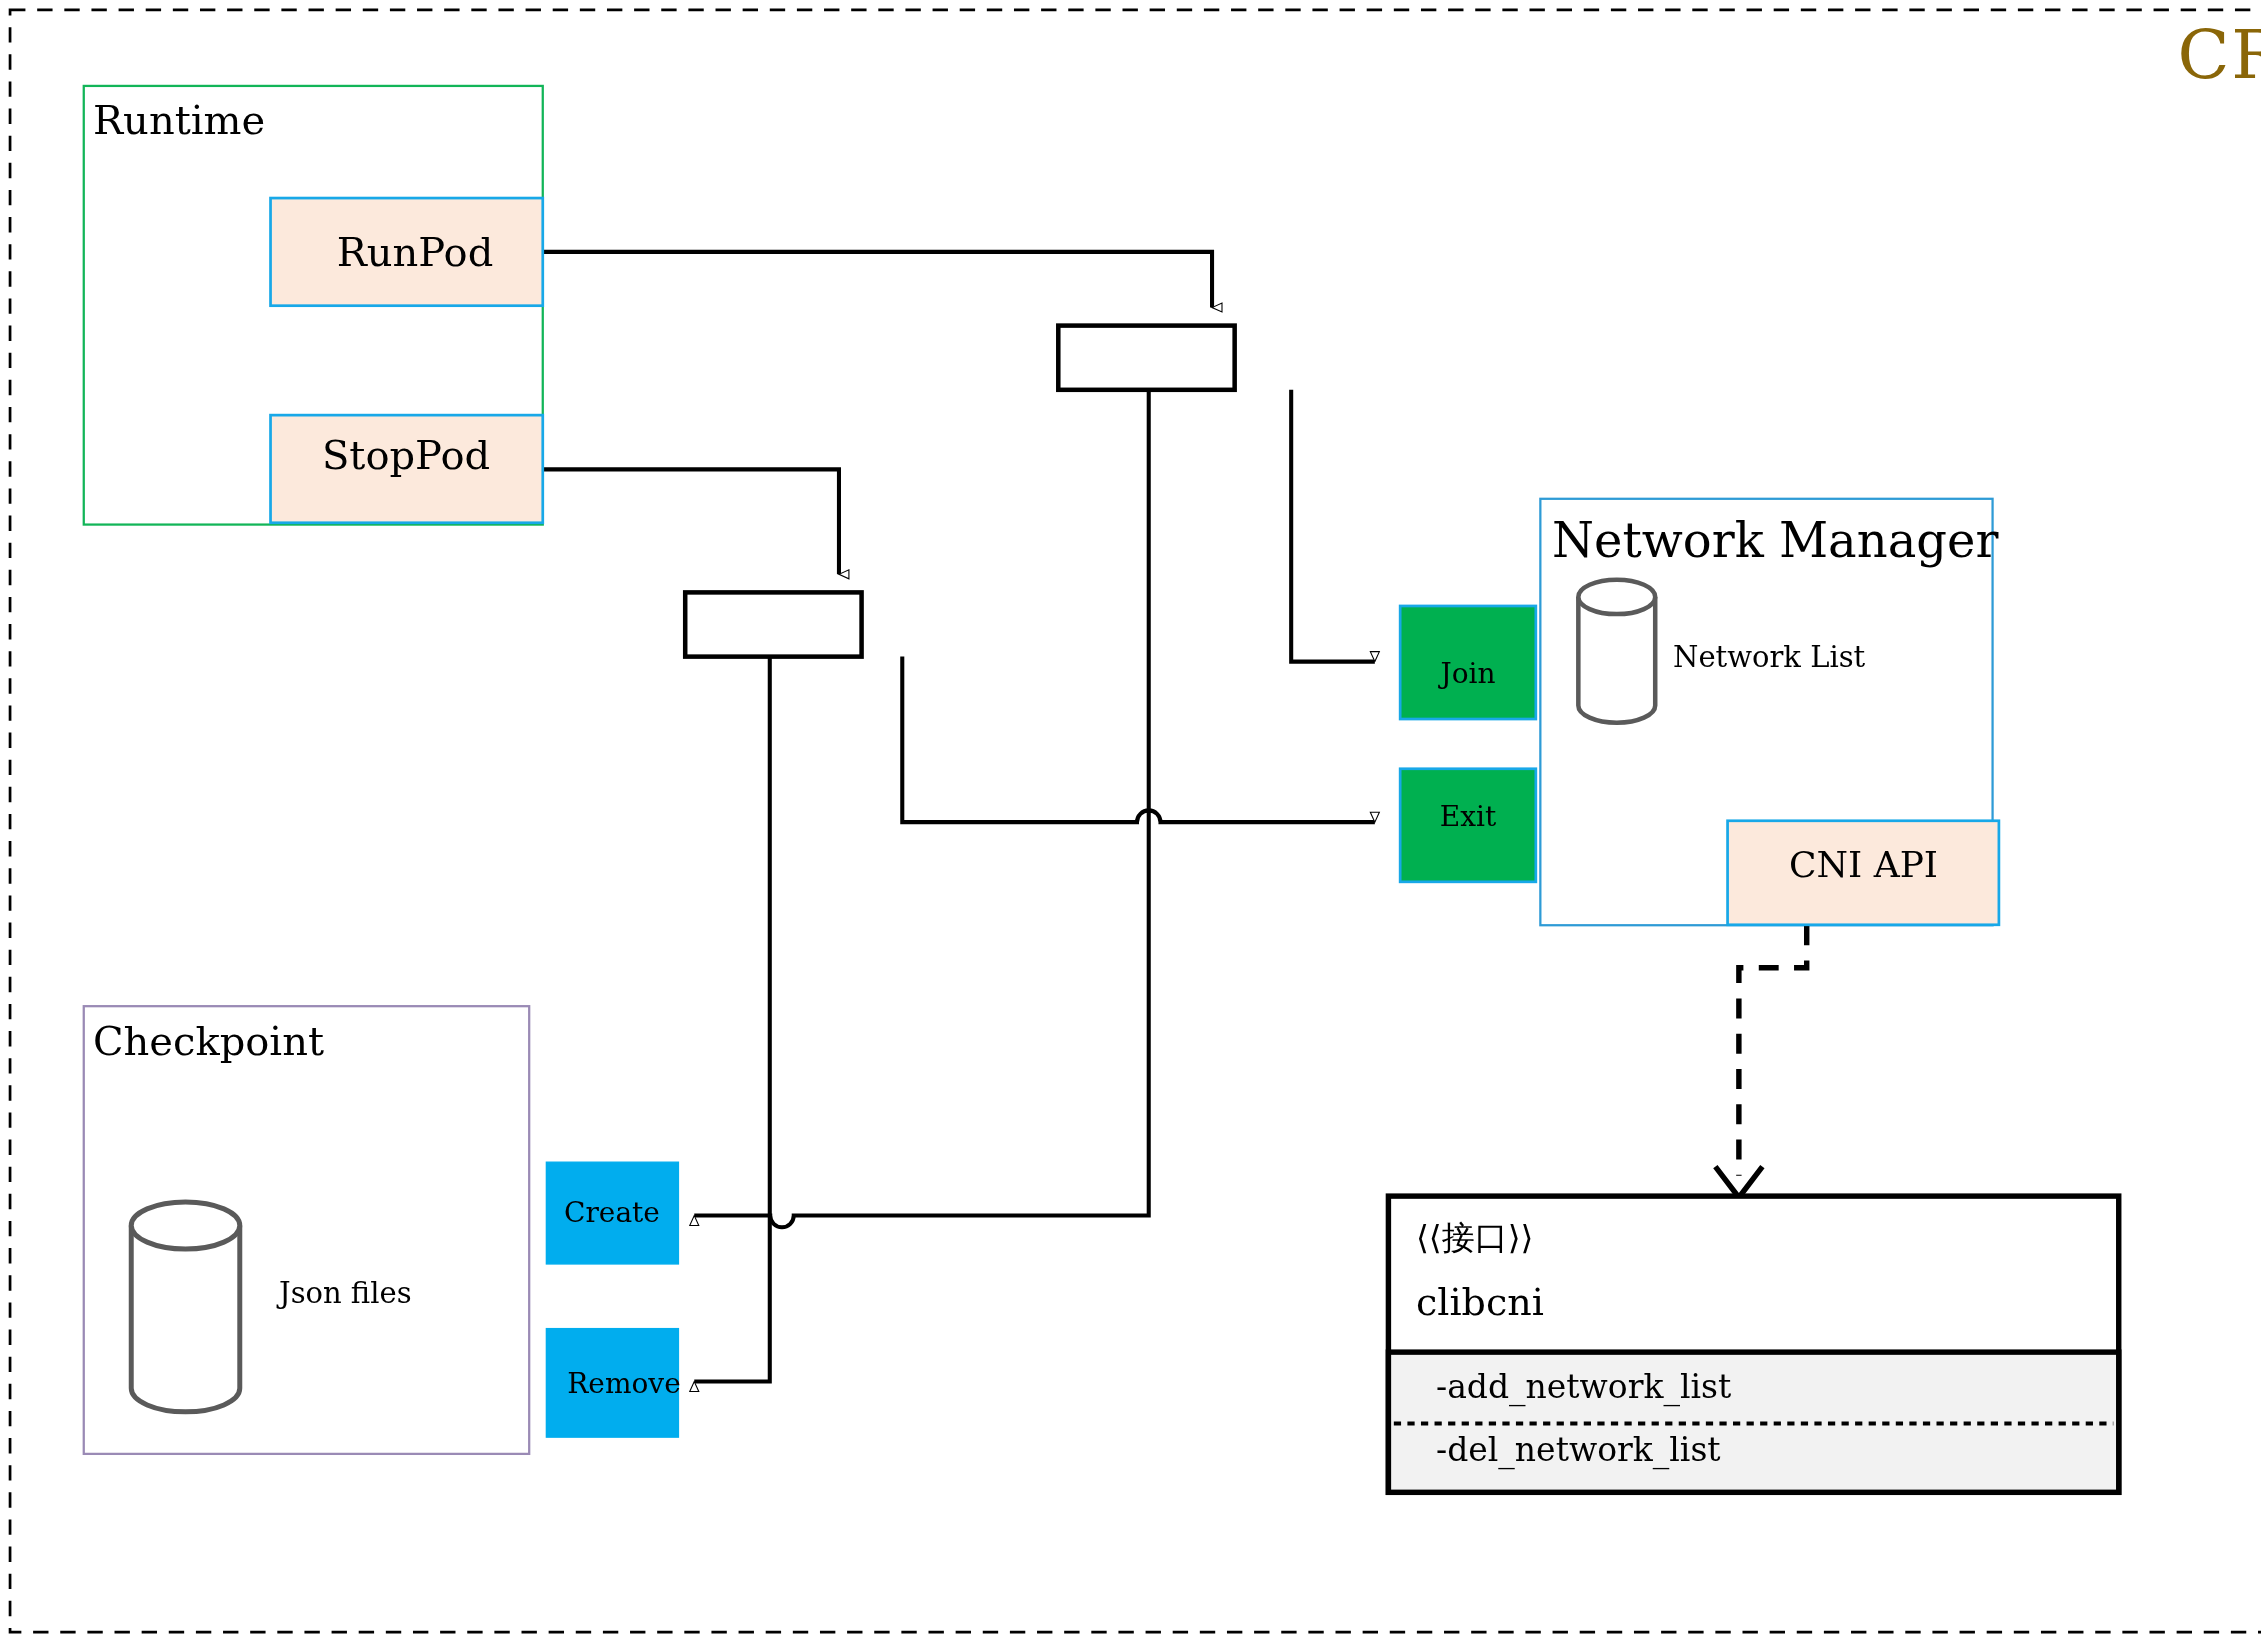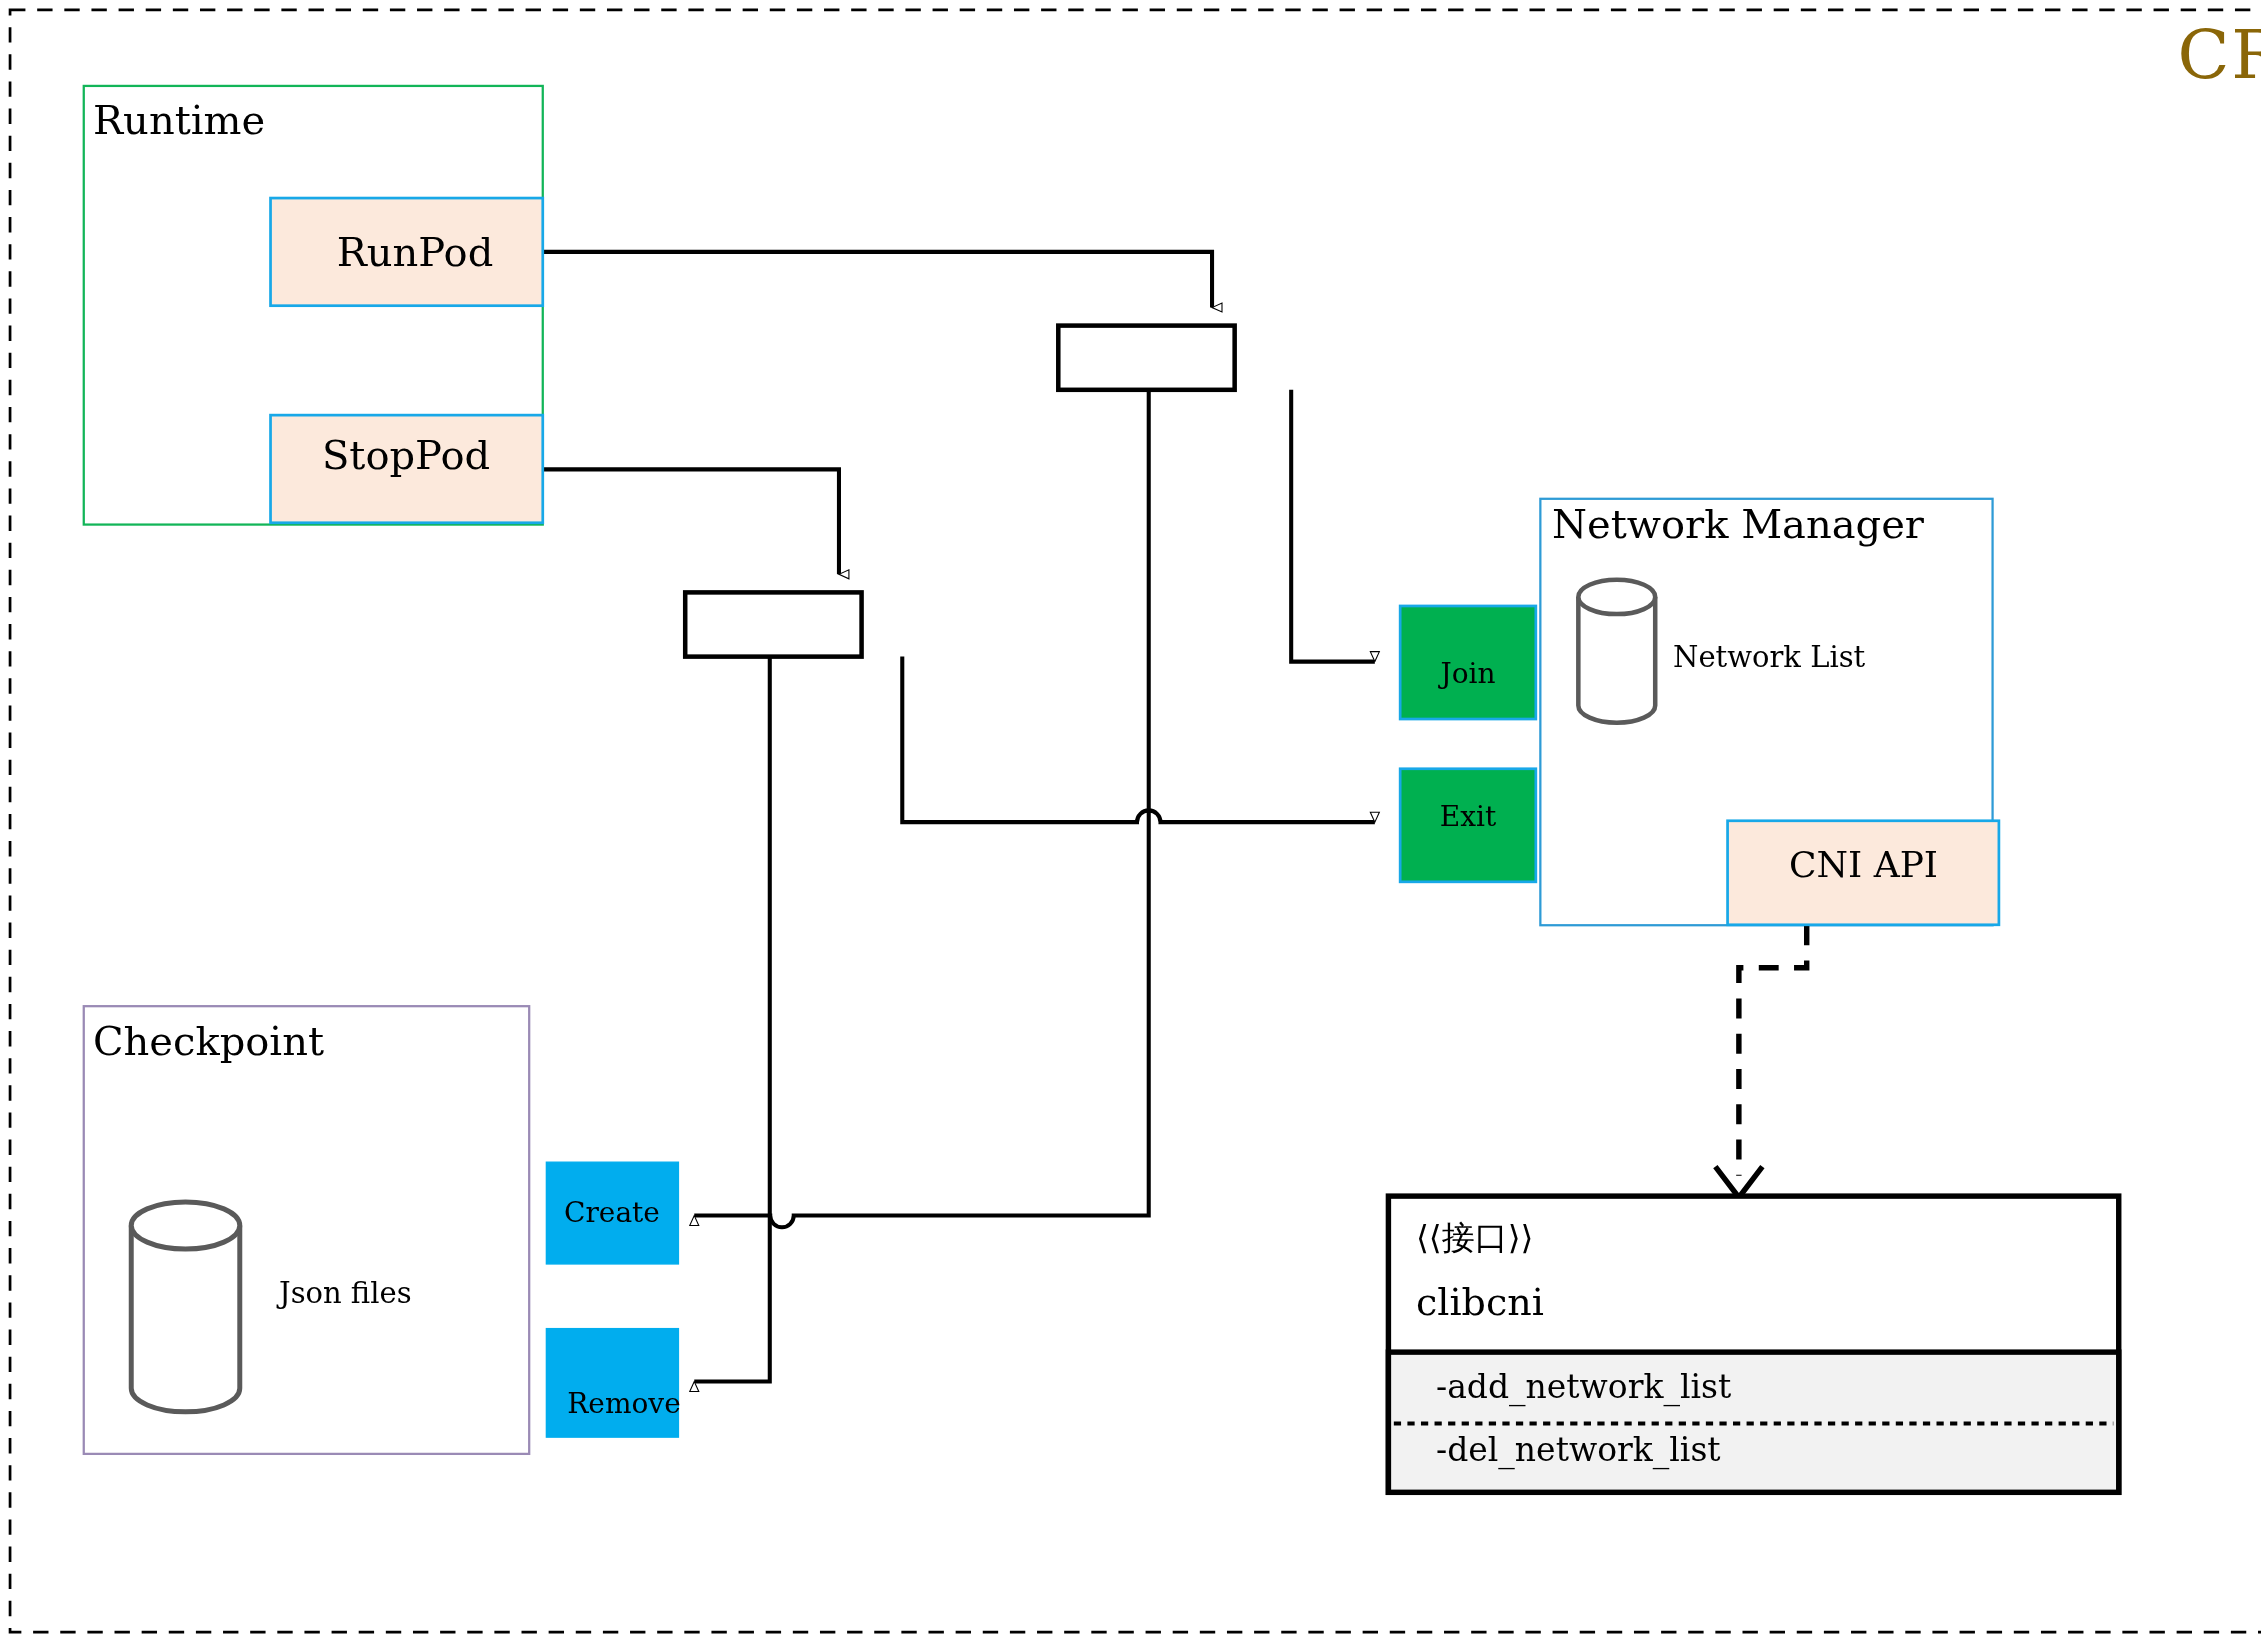--- a/index.html
+++ b/index.html
@@ -113,23 +113,23 @@
   <div class="lbl ctr" style="left:270px; top:198px; width:290px; height:108px; font-size:40px;">RunPod</div>
 
   <div class="lbl ctr" style="left:270px; top:415px; width:272px; height:80px; font-size:40px;">StopPod</div>
 
   <div class="lbl" style="left:93px; top:1021px; font-size:40px;">Checkpoint</div>
 
   <div class="lbl" style="left:279px; top:1279px; font-size:29px;">Json files</div>
 
   <div class="lbl ctr" style="left:546px; top:1162px; width:132px; height:102px; font-size:28px;">Create</div>
 
-  <div class="lbl ctr" style="left:546px; top:1329px; width:156px; height:109px; font-size:28px;margin-top:20px;">Remove</div>
+  <div class="lbl ctr" style="left:546px; top:1329px; width:156px; height:109px; font-size:28px;">Remove</div>
 
-  <div class="lbl" style="left:1552px; top:504px; font-size:40px;">Network Manager</div>
+  <div class="lbl" style="left:1552px; top:516px; font-size:48px;">Network Manager</div>
 
   <div class="lbl" style="left:1673px; top:643px; font-size:29px;">Network List</div>
 
   <div class="lbl ctr" style="left:1400px; top:606px; width:136px; height:135px; font-size:28px;">Join</div>
 
   <div class="lbl ctr" style="left:1400px; top:769px; width:136px; height:96px; font-size:28px;">Exit</div>
 
   <div class="lbl ctr" style="left:1728px; top:821px; width:271px; height:88px; font-size:36px;">CNI API</div>
 
   <div class="lbl" style="left:1416px; top:1221px; font-size:33px;">⟨⟨接口⟩⟩</div>

